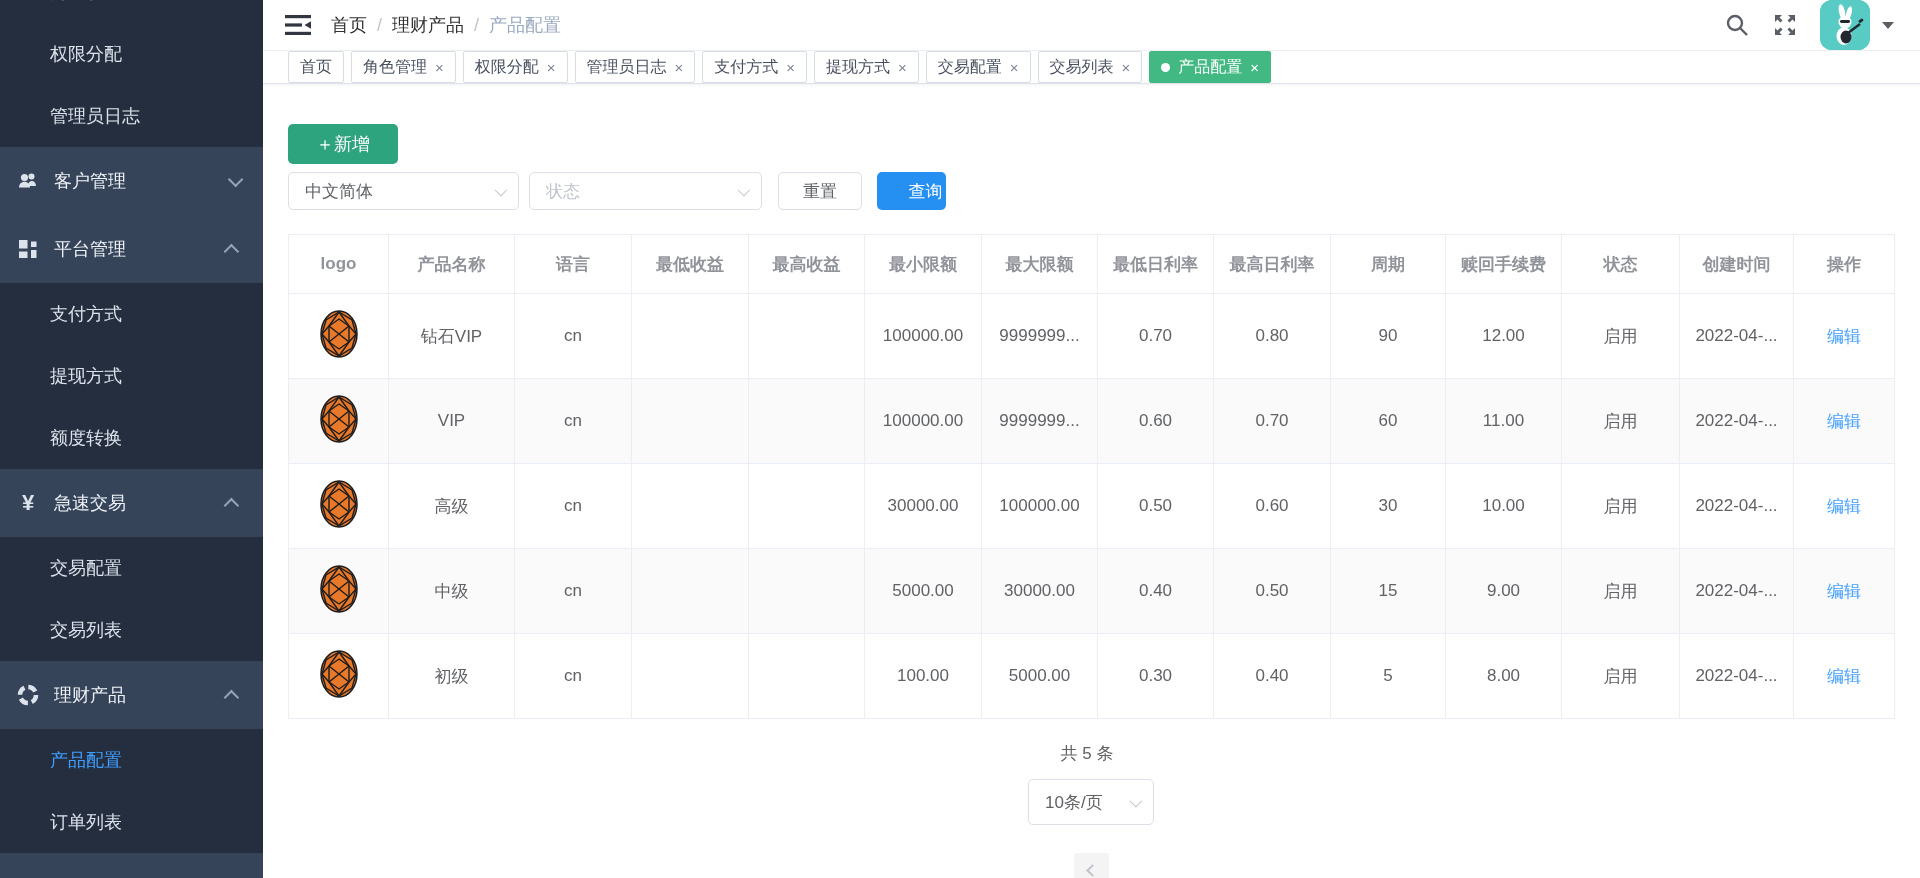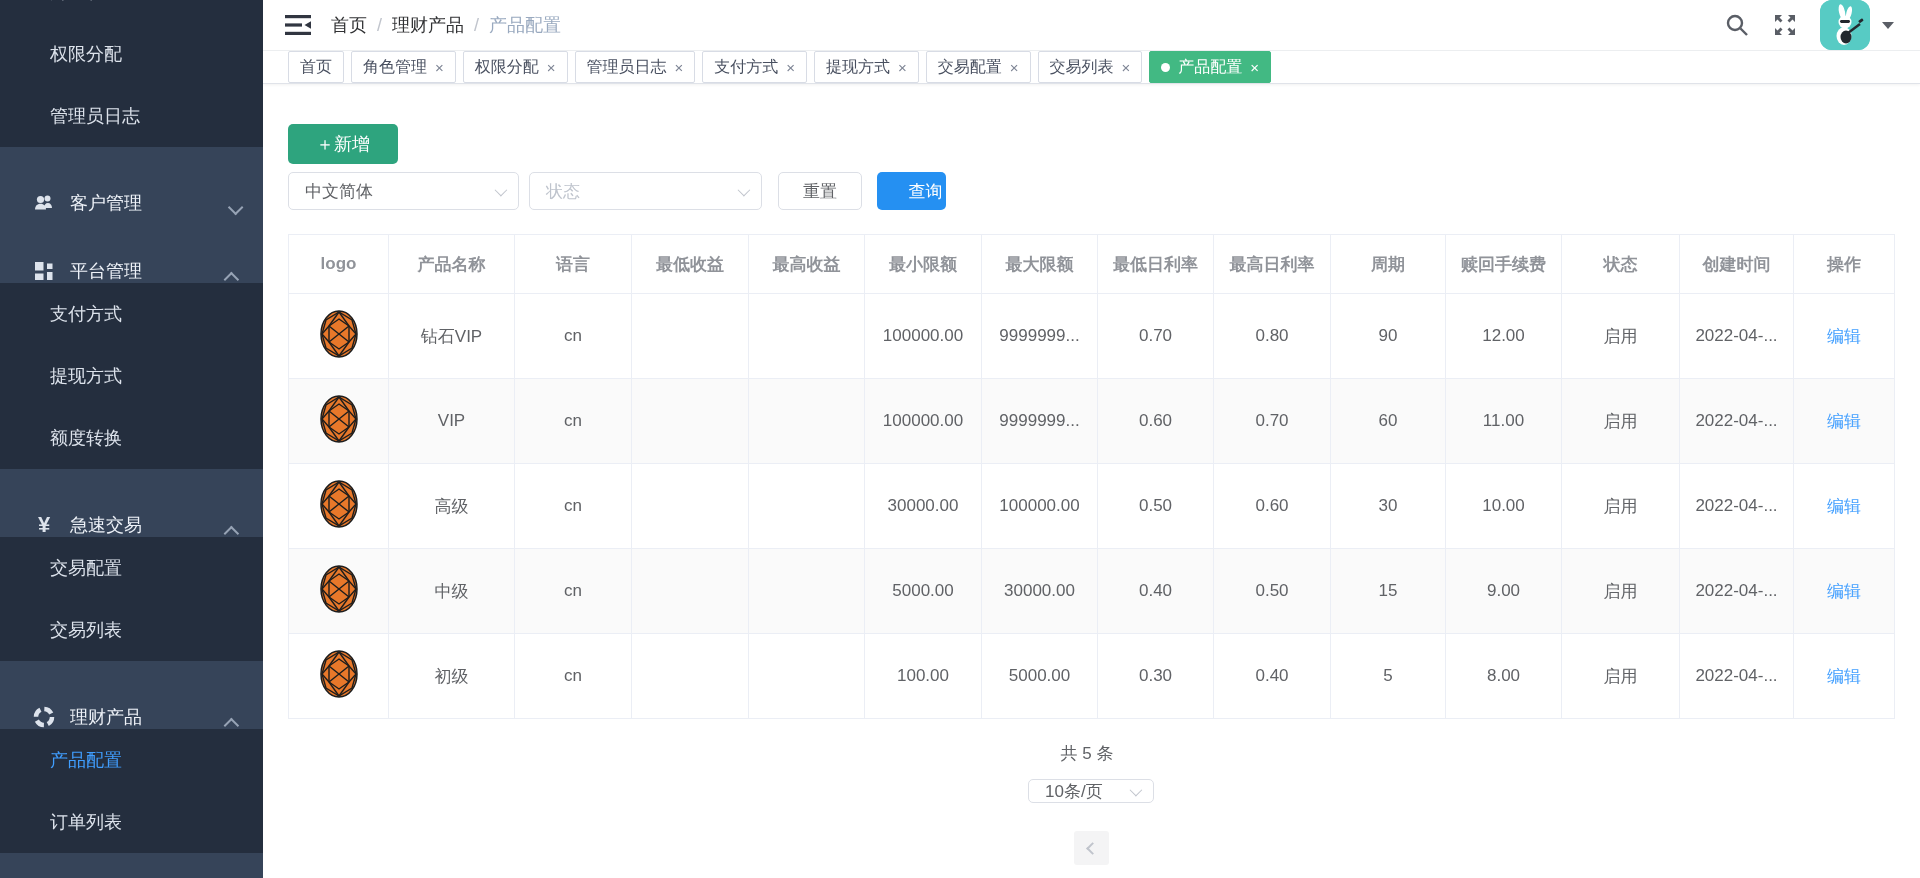--- a/index.html
+++ b/index.html
@@ -5,21 +5,21 @@
   * { margin:0; padding:0; box-sizing:border-box; }
   html,body { width:1920px; height:878px; overflow:hidden; background:#fff;
     font-family:"Liberation Sans","DejaVu Sans",sans-serif; }
   .app { position:relative; width:1920px; height:878px; display:flex; }
 
   
   .sidebar { width:263px; height:878px; background:#242e3e; flex:0 0 263px; overflow:hidden; position:relative; }
   .menu { position:absolute; top:-39px; left:0; width:100%; }
   .menu-item { height:62px; display:flex; align-items:center; color:#dde3ec; font-size:18px; cursor:pointer; }
   .menu-item.sub { padding-left:50px; background:#242e3e; }
-  .menu-item.parent { height:68px; background:#364459; padding-left:32px;align-items:flex-end; }
+  .menu-item.parent { height:68px; background:#364459; padding-left:16px; }
   .menu-item.parent .mi-label { margin-left:14px; color:#eef2f8; }
   .menu-item.active .mi-label { color:#409eff; }
   .menu-item .mi-icon { width:24px; height:24px; display:flex; align-items:center; justify-content:center; color:#dde3ec; font-size:21px; font-weight:bold; }
   .menu-item .chevron { margin-left:auto; margin-right:24px; width:11px; height:11px; border-right:2px solid #97a3b5; border-bottom:2px solid #97a3b5; }
   .chevron.down { transform:rotate(45deg) translateY(-3px); }
   .chevron.up { transform:rotate(-135deg) translateY(-3px); }
   .menu-item.cut-bottom { height:80px; }
 
   
   .main { flex:1; display:flex; flex-direction:column; background:#fff; min-width:0; }
@@ -57,21 +57,21 @@
   table.grid th, table.grid td { border:1px solid #ebeef5; text-align:center; overflow:hidden; white-space:nowrap; }
   table.grid th { height:59px; color:#909399; font-size:17px; font-weight:bold; background:#fff;margin-left:20px; }
   table.grid td { height:85px; color:#606266; font-size:17px; background:#fff; }
   table.grid tr.striped td { background:#fafafa; }
   td.status { color:#67c23a; }
   td.action span { color:#409eff; cursor:pointer; }
   .gem { display:inline-block; }
 
   .pagination { margin-top:23px; display:flex; align-items:center; justify-content:center; gap:14px; font-size:17px; color:#606266;flex-direction:column; }
   .pg-total { margin-right:8px; }
-  .pg-size { width:126px; height:24px; }
+  .pg-size { width:126px; height:46px; }
   .pg-btn { width:35px; height:34px; border-radius:3px; background:#f4f4f5; display:flex; align-items:center; justify-content:center; cursor:pointer; }
   .pg-arrow { width:9px; height:9px; border-right:2px solid #c0c4cc; border-bottom:2px solid #c0c4cc; }
   .pg-arrow.left { transform:rotate(135deg); margin-left:3px; }
   .pg-arrow.right { transform:rotate(-45deg); margin-right:3px; }
   .pg-page { width:35px; height:34px; border-radius:3px; background:#2590f2; color:#fff; font-weight:bold; display:flex; align-items:center; justify-content:center; cursor:pointer; }
   .pg-goto { display:flex; align-items:center; gap:10px; margin-left:14px;font-family:Liberation Serif, serif; }
   .pg-input { width:42px; height:34px; border:1px solid #dcdfe6; border-radius:4px; text-align:center; font-size:17px; color:#606266; font-family:inherit; }
 </style>
 </head>
 <body>

